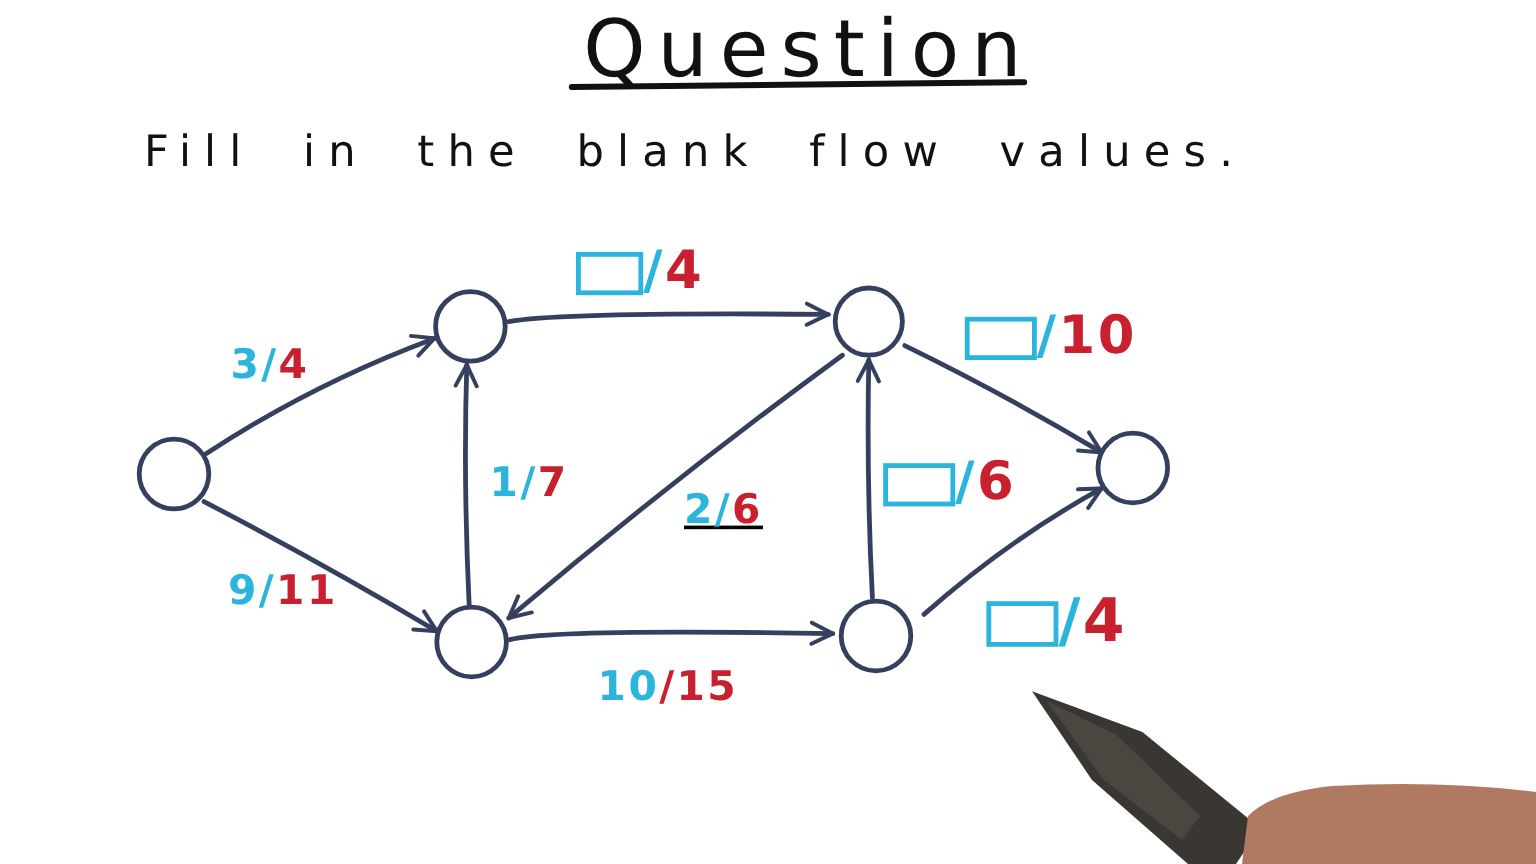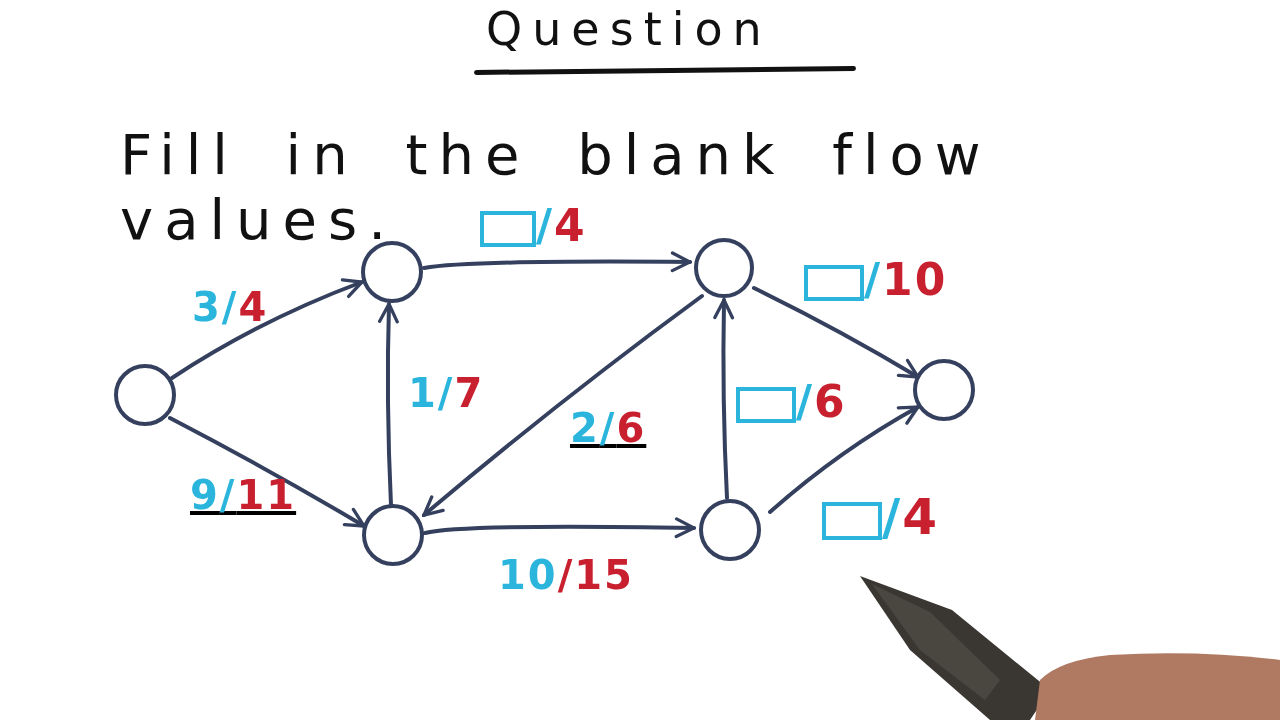--- a/index.html
+++ b/index.html
@@ -1,21 +1,21 @@
 <!DOCTYPE html>
 <html><head>
 <meta charset="utf-8">
 <style>
   html,body{margin:0;padding:0;background:#ffffff;}
   body{width:1280px;height:720px;position:relative;overflow:hidden;font-family:"DejaVu Sans",sans-serif;}
-  .title{position:absolute;left:486px;top:2px;font-size:46px;letter-spacing:10px;color:#111;}
+  .title{position:absolute;left:486px;top:2px;font-size:66px;letter-spacing:10px;color:#111;}
   .underline{position:absolute;left:474px;top:68px;width:382px;height:5px;background:#111;border-radius:3px;transform:rotate(-0.6deg);}
-  .subtitle{position:absolute;left:120px;top:106px;font-size:56px;letter-spacing:11px;word-spacing:18px;color:#111;margin-top:16px;}
+  .subtitle{position:absolute;left:120px;top:106px;font-size:36px;letter-spacing:11px;word-spacing:18px;color:#111;}
   svg#graph{position:absolute;left:0;top:0;}
-  .lbl{position:absolute;font-size:40px;font-weight:bold;letter-spacing:2px;}
+  .lbl{position:absolute;font-size:34px;font-weight:bold;letter-spacing:2px;}
   .flow{color:#2bb5dd;}
   .cap{color:#c8202f;}
   .blank{display:inline-block;width:56px;height:36px;border:4px solid #2bb5dd;vertical-align:middle;box-sizing:border-box;}
   .slash{color:#2bb5dd;}
 </style>
 </head>
 <body>
 
 <div class="title">Question</div>
 <div class="underline"></div>
@@ -60,25 +60,25 @@
     <path d="M860 576 L952 610 L1050 690 L1030 720 L990 720 L910 650 Z" fill="#3a3733"></path>
     <path d="M872 584 L930 612 L1000 680 L985 700 L920 650 Z" fill="#55504a" opacity="0.6"></path>
     <path d="M1040 680 Q1060 660 1110 655 Q1200 650 1280 660 L1280 720 L1035 720 Z" fill="#b07a62"></path>
   </g>
 </svg>
 
 <div class="lbl" style="left:192px;top:284px;">
   <span class="flow">3</span><span class="slash">/</span><span class="cap">4</span>
 </div>
 
-<div class="lbl" style="left:190px;top:472px;text-decoration:underline;">
+<div class="lbl" style="left:190px;top:472px;">
   <span class="flow">9</span><span class="slash">/</span><span class="cap">11</span>
 </div>
 
-<div class="lbl" style="left:408px;top:370px;">
+<div class="lbl" style="left:408px;top:382px;">
   <span class="flow">1</span><span class="slash">/</span><span class="cap">7</span>
 </div>
 
 <div class="lbl" style="left:480px;top:200px;font-size:44px;">
   <span class="blank"></span><span class="slash">/</span><span class="cap">4</span>
 </div>
 
 <div class="lbl" style="left:570px;top:405px;text-decoration:underline;">
   <span class="flow">2</span><span class="slash">/</span><span class="cap">6</span>
 </div>

